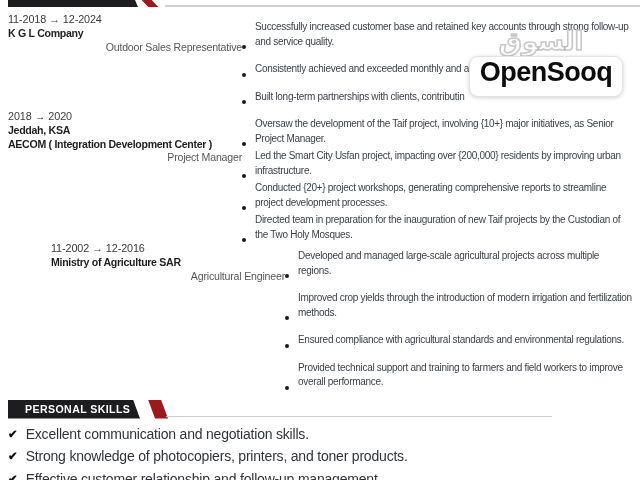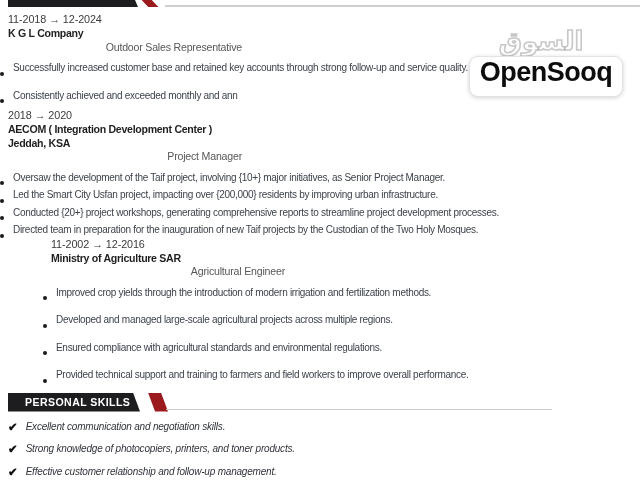--- a/index.html
+++ b/index.html
@@ -16,21 +16,21 @@
     clip-path:polygon(0 0, calc(100% - 3px) 0, 100% 100%, 0 100%);
   }
   .top-cut .bar-red {
     position:absolute; left:139px; top:0; width:22px; height:7px; background:#9a1a1d;
     clip-path:polygon(12% 0, 58% 0, 88% 100%, 42% 100%);
   }
   .top-cut .hairline { position:absolute; left:165px; right:0; top:5.4px; height:1.4px; background:#cfcfcf; }
 
   
   .content { padding-top:13px; }
-  .section { display:flex;flex-direction:column; }
+  .section { display:flex; }
   .sec-1 { margin-bottom:6px; }
   .sec-2 { }
   .sec-3 { margin-bottom:10px;padding-left:43px; }
 
   .col-left { width:242px; padding-left:8px; flex:none; }
   .dates { font-size:10.8px; color:#3a3a3a; line-height:13px; margin-bottom:1px; letter-spacing:-0.1px; }
   .dates .arrow { font-weight:bold; margin:0 3px; }
   .company { font-size:10.6px; font-weight:bold; color:#1f1f1f; line-height:13.5px; letter-spacing:-0.3px; }
   .role { font-size:10.6px; color:#585858; line-height:13.5px; letter-spacing:-0.2px;text-align:right; }
 
@@ -67,21 +67,21 @@
   .sh-red {
     position:absolute; left:133px; top:0; width:27px; height:19px; background:#9a1a1d;
     clip-path:polygon(26% 0, 74% 0, 100% 100%, 52% 100%);
   }
   .sh-line { position:absolute; left:158px; right:0; top:16.6px; height:1.4px; background:#cccccc; }
 
   
   .skills-list { margin:9px 0 0 8px; }
   .skill { display:flex; align-items:flex-start; margin-bottom:10.5px; }
   .check { flex:none; font-size:11.5px; line-height:12px; color:#101010; margin-right:8px; font-weight:bold; }
-  .stext { font-size:10px; line-height:12px; color:#30343a; letter-spacing:-0.2px;font-style:italic; }
+  .stext { font-size:14px; line-height:12px; color:#30343a; letter-spacing:-0.2px; }
 </style>
 </head>
 <body>
 
 <div class="page">
 
   <div class="top-cut">
     <div class="bar-black"></div>
     <div class="bar-red"></div>
     <div class="hairline"></div>
@@ -99,30 +99,34 @@
       </div>
       <div class="col-right loose">
         <div class="bullet">
             <span class="dot"></span>
             <span class="btext">Successfully increased customer base and retained key accounts through strong follow-up and service quality.</span>
           </div>
         <div class="bullet">
             <span class="dot"></span>
             <span class="btext">Consistently achieved and exceeded monthly and ann</span>
           </div>
+        <div class="bullet">
+            <span class="dot"></span>
+            <span class="btext">Built long-term partnerships with clients, contributin</span>
+          </div>
       </div>
     </div>
 
     <div class="section sec-2">
       <div class="col-left">
         <div class="dates">
           <span>2018</span><span class="arrow">→</span><span>2020</span>
         </div>
+        <div class="company">Jeddah, KSA</div>
         <div class="company">AECOM ( Integration Development Center )</div>
-        <div class="company">Jeddah, KSA</div>
         <div class="role">Project Manager</div>
       </div>
       <div class="col-right tight">
         <div class="bullet">
             <span class="dot"></span>
             <span class="btext">Oversaw the development of the Taif project, involving {10+} major initiatives, as Senior Project Manager.</span>
           </div>
         <div class="bullet">
             <span class="dot"></span>
             <span class="btext">Led the Smart City Usfan project, impacting over {200,000} residents by improving urban infrastructure.</span>
@@ -142,25 +146,25 @@
       <div class="col-left">
         <div class="dates">
           <span>11-2002</span><span class="arrow">→</span><span>12-2016</span>
         </div>
         <div class="company">Ministry of Agriculture SAR</div>
         <div class="role">Agricultural Engineer</div>
       </div>
       <div class="col-right loose">
         <div class="bullet">
             <span class="dot"></span>
+            <span class="btext">Developed and managed large-scale agricultural projects across multiple regions.</span>
+          </div>
+        <div class="bullet">
+            <span class="dot"></span>
             <span class="btext">Improved crop yields through the introduction of modern irrigation and fertilization methods.</span>
-          </div>
-        <div class="bullet">
-            <span class="dot"></span>
-            <span class="btext">Developed and managed large-scale agricultural projects across multiple regions.</span>
           </div>
         <div class="bullet">
             <span class="dot"></span>
             <span class="btext">Ensured compliance with agricultural standards and environmental regulations.</span>
           </div>
         <div class="bullet">
             <span class="dot"></span>
             <span class="btext">Provided technical support and training to farmers and field workers to improve overall performance.</span>
           </div>
       </div>

